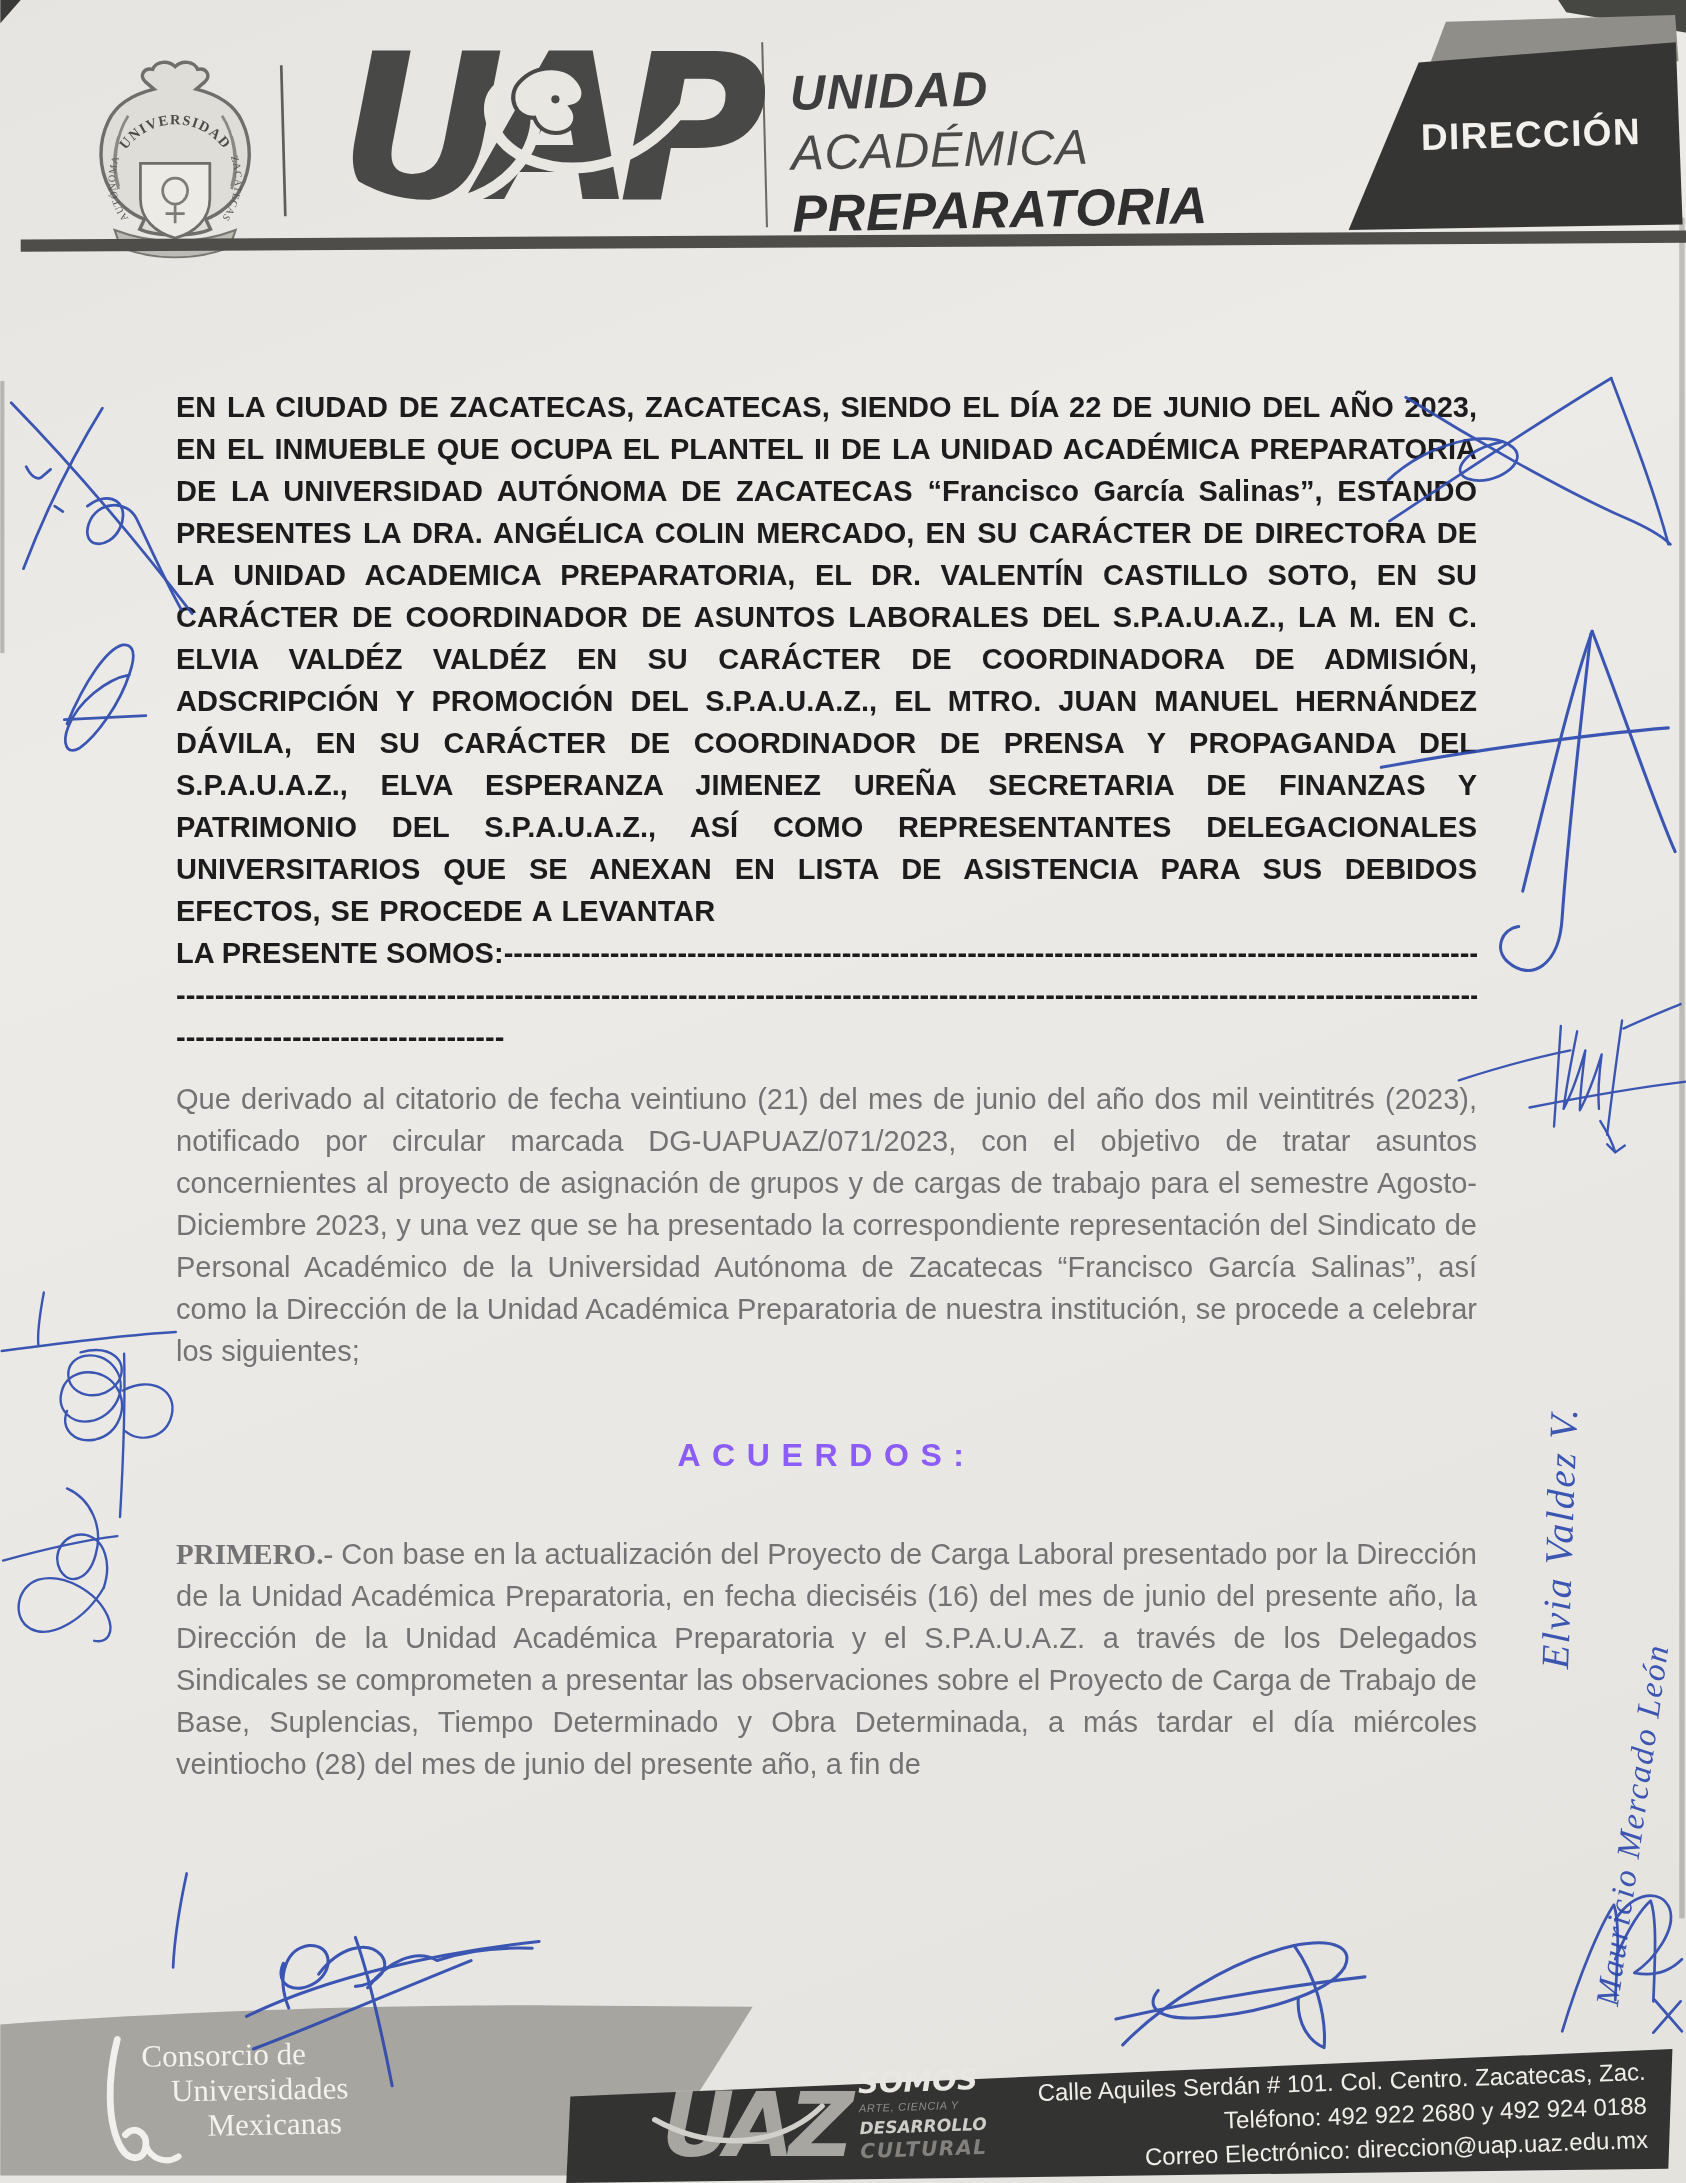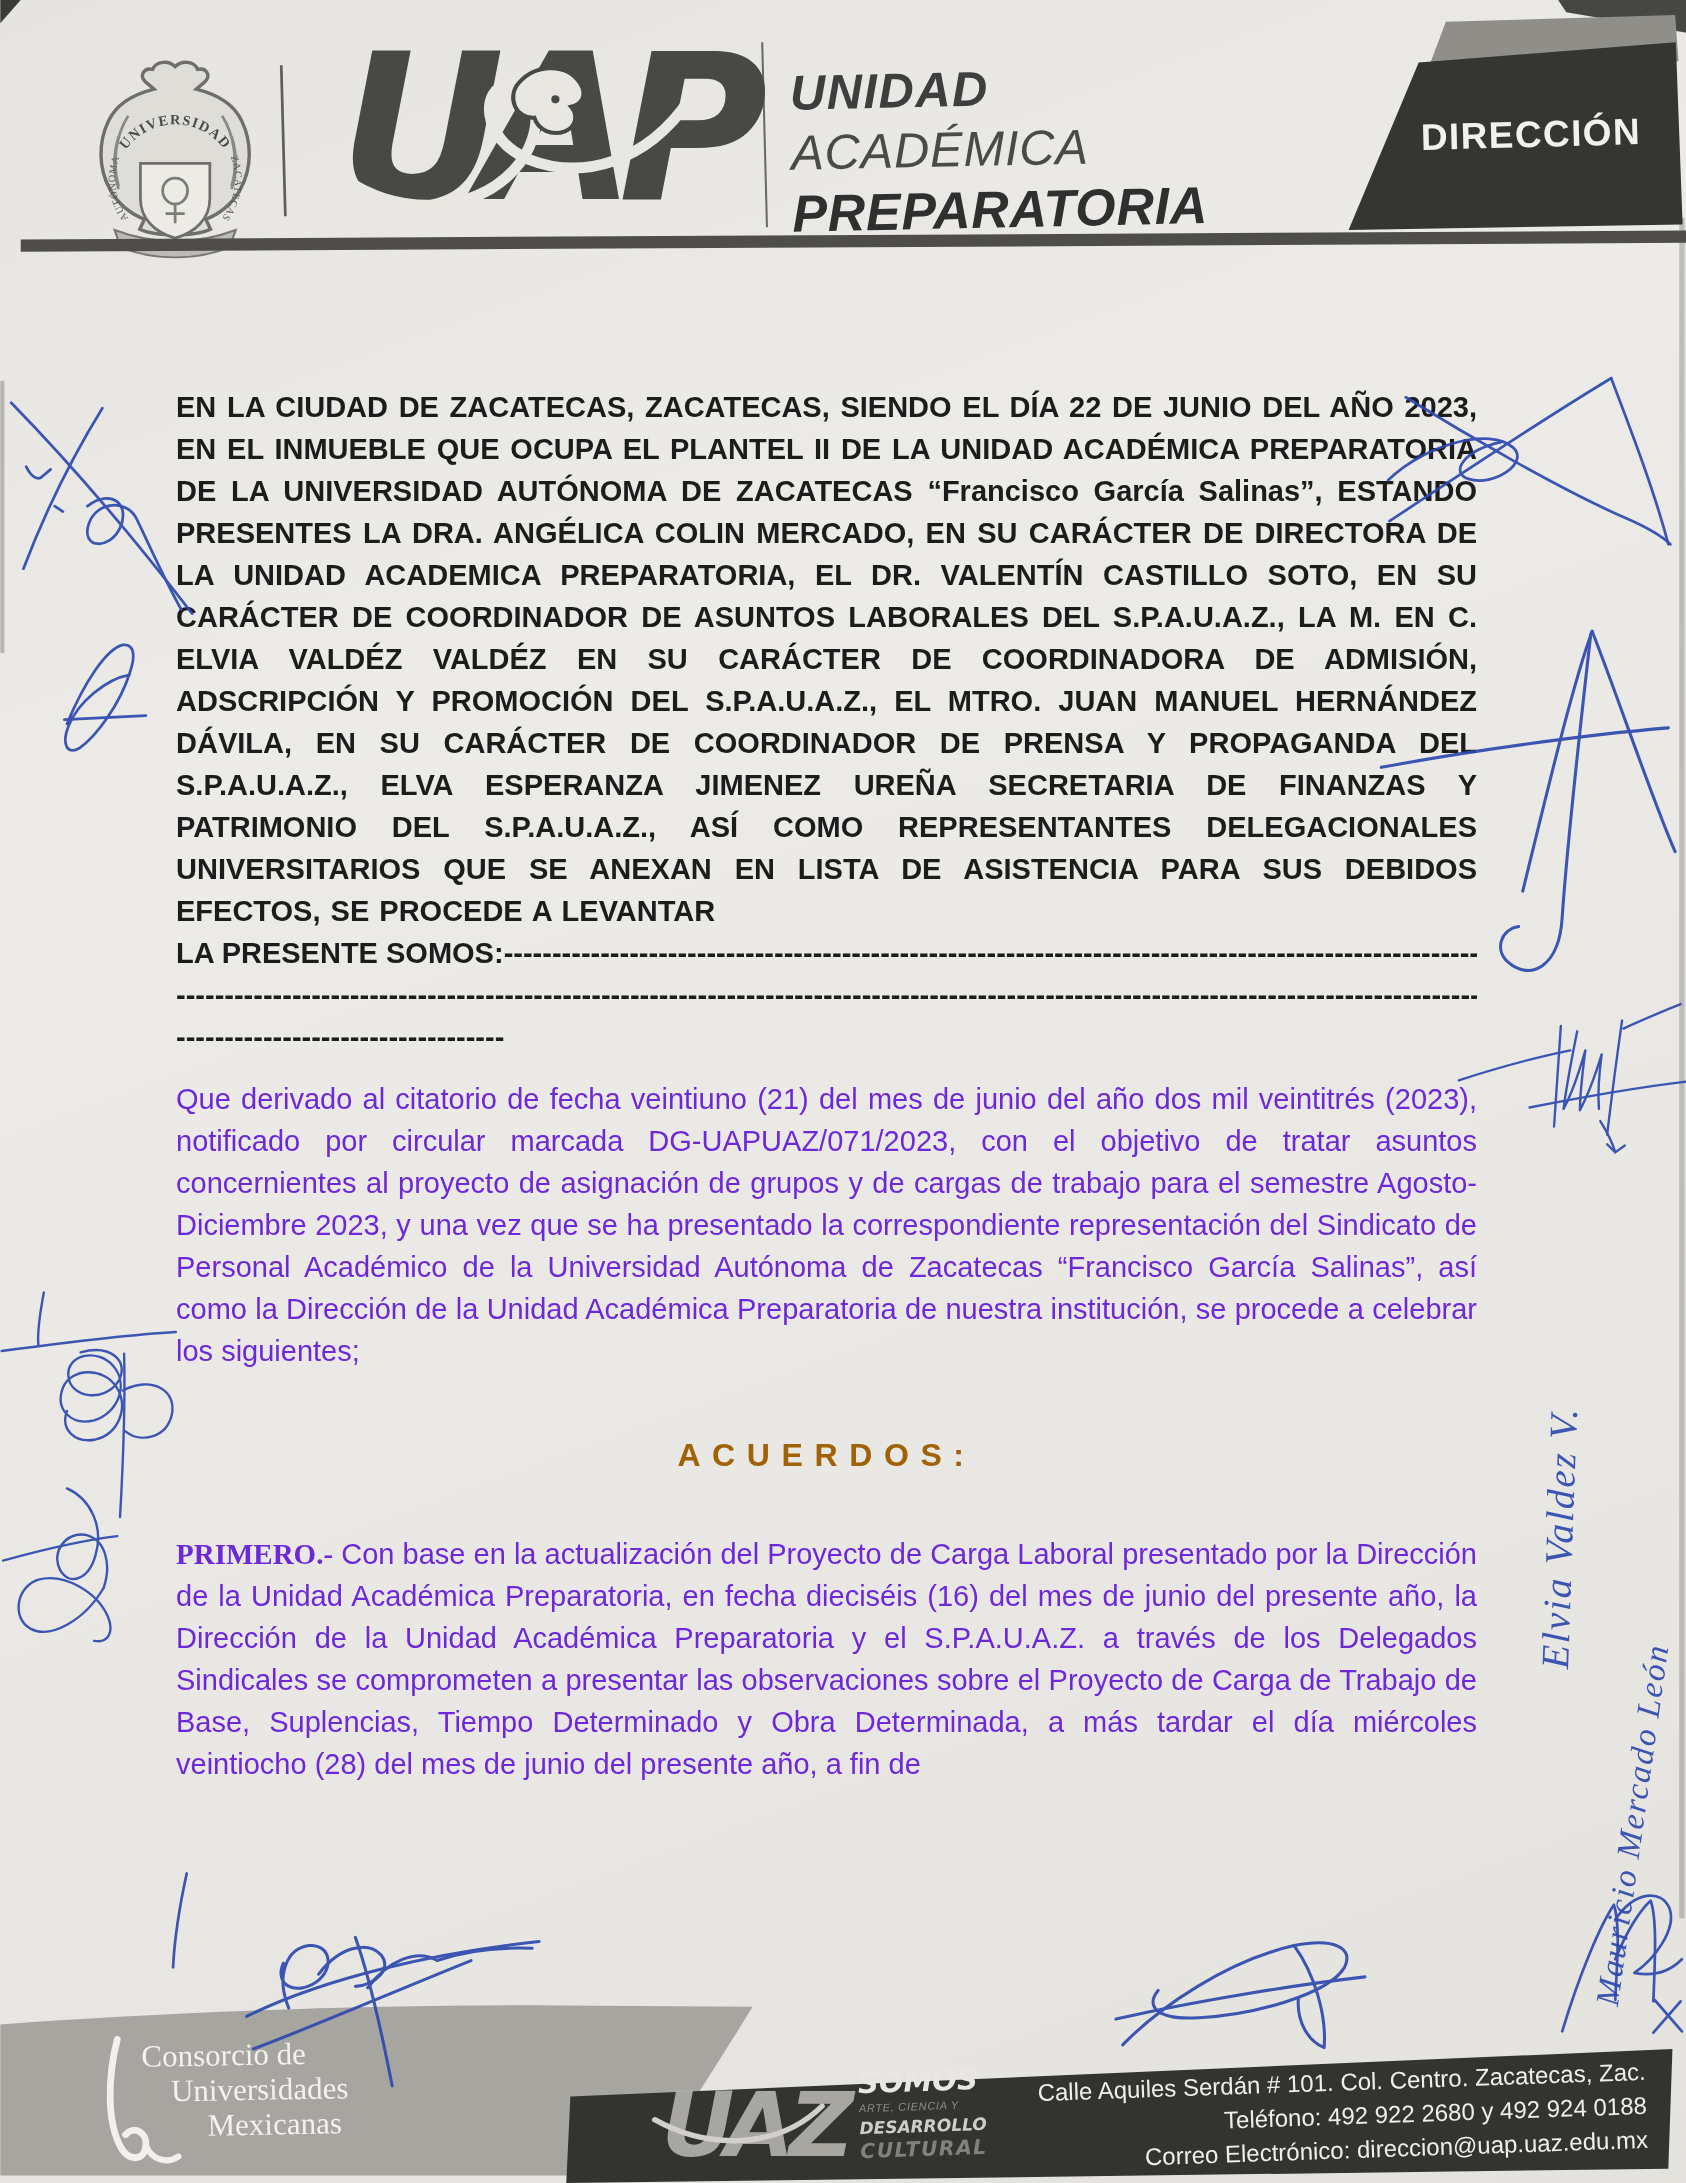--- a/index.html
+++ b/index.html
@@ -14,25 +14,25 @@
   #unit-text{left:791px;top:63px;width:544px;transform:rotate(-1.2deg);line-height:1;}
   #unit-text .u1{font-style:italic;font-weight:600;font-size:49px;color:#3e3e3e;letter-spacing:1.4px;}
   #unit-text .u2{font-style:italic;font-weight:400;font-size:49px;color:#4a4a49;letter-spacing:0.7px;margin-top:11px;}
   #unit-text .u3{font-style:italic;font-weight:700;font-size:52px;color:#2f2f2f;letter-spacing:0.7px;margin-top:9.5px;}
   #direccion-label{left:1388px;top:114px;width:286px;text-align:center;transform:rotate(-1.5deg);
     font-weight:700;font-size:37px;color:#f3f1ed;letter-spacing:1.4px;}
   
   #doc-body{left:176px;top:386px;width:1301px;}
   .para{font-size:29px;line-height:42px;text-align:justify;margin:0;}
   .para.bold{font-weight:700;color:#1c1c1c;word-spacing:2px;}
-  .para.reg{font-weight:400;color:#6d28d9;}
+  .para.reg{font-weight:400;color:#737373;}
   .dashline{font-weight:700;color:#1c1c1c;font-size:29px;line-height:42px;
     white-space:nowrap;overflow:hidden;}
   .dashline.short{width:36%;}
-  #acuerdos{font-weight:700;font-size:32px;color:#a16207;text-align:center;
+  #acuerdos{font-weight:700;font-size:32px;color:#8b5cf6;text-align:center;
     letter-spacing:11.6px;margin:65px 0 59px 0;}
   #p2{margin-top:20.4px;}
   .lead{font-weight:700;font-family:Liberation Serif, serif;}
   
   #consorcio{left:142px;top:2037px;color:#f4f2ee;font-family:"Liberation Serif",serif;
     font-size:31px;line-height:35px;transform:rotate(-1deg);}
   #consorcio .c2{margin-left:29px;}
   #consorcio .c3{margin-left:65px;}
   #somos-block{left:859px;top:2067px;transform:rotate(-2deg);line-height:1;}
   #somos-block .s1{font-family:"DejaVu Sans",sans-serif;font-style:italic;font-weight:700;font-size:29px;color:#e9e7e2;}

